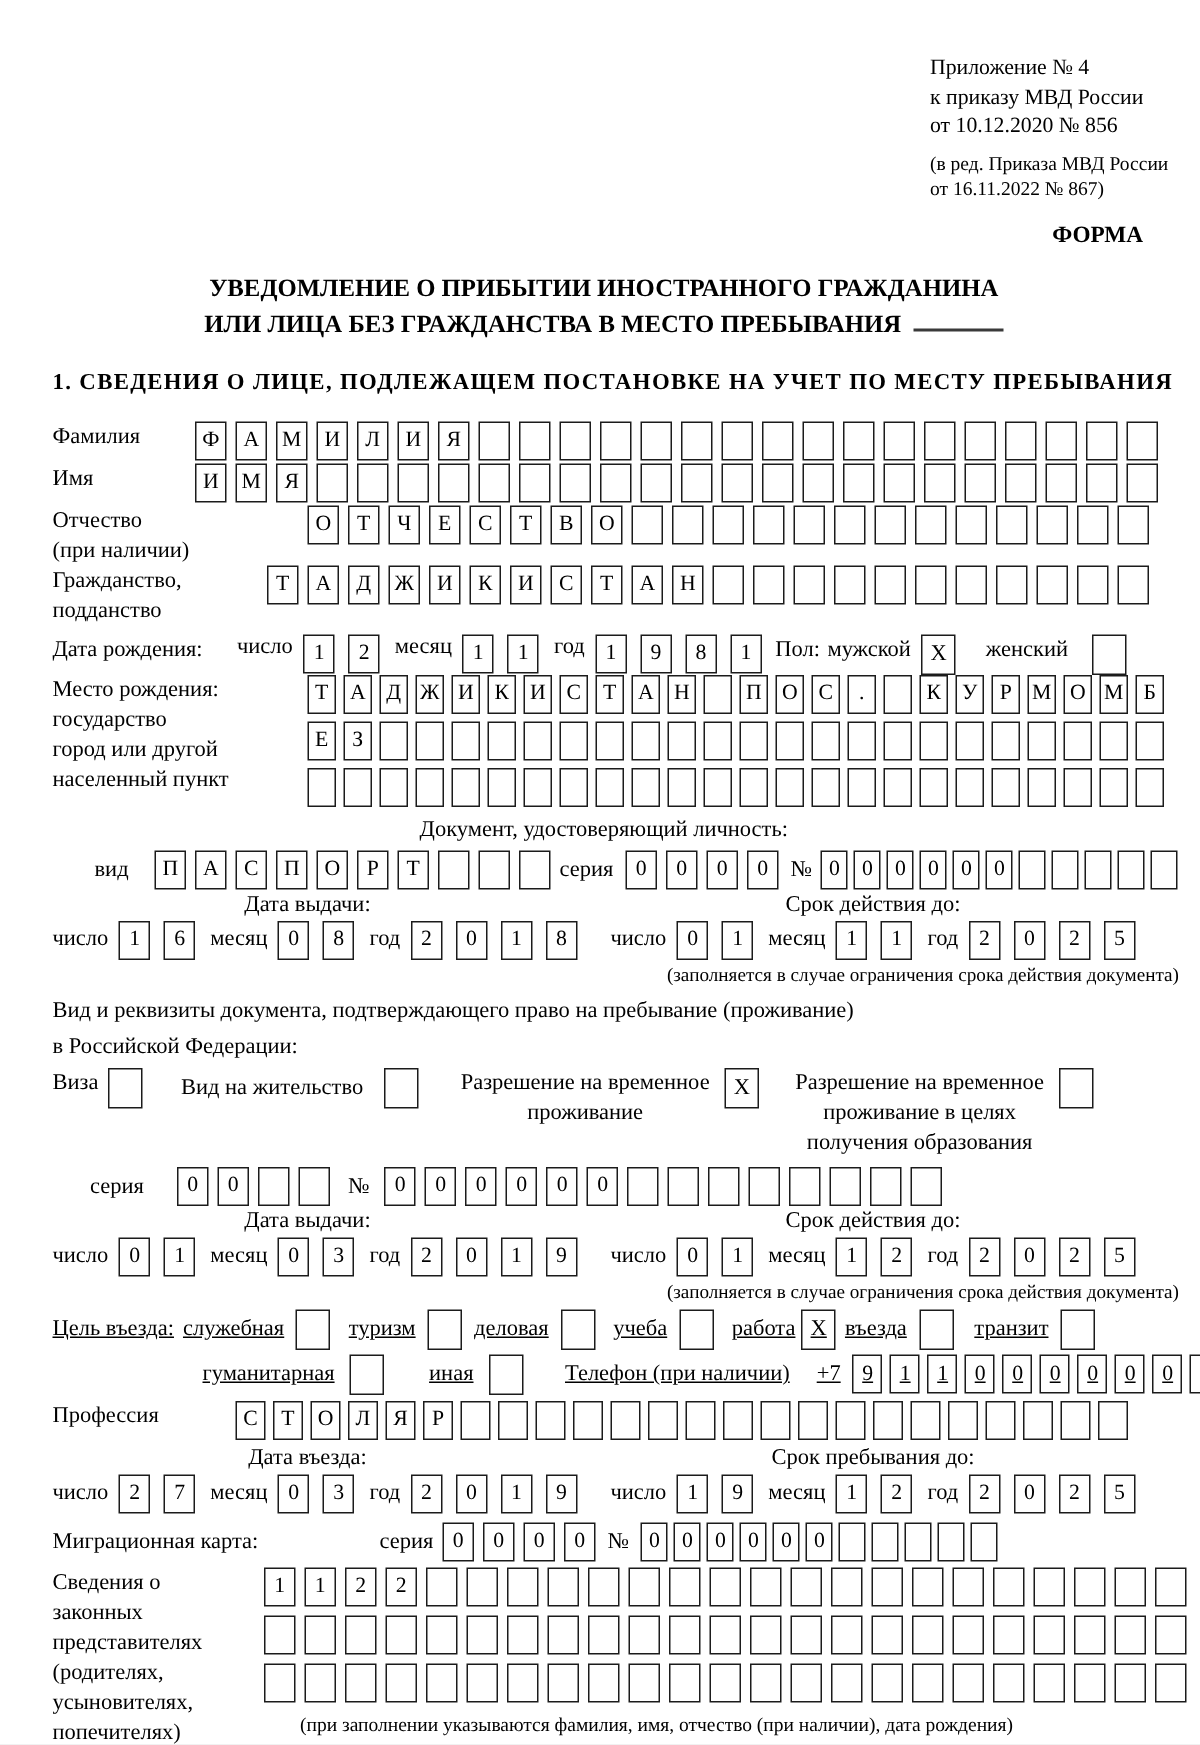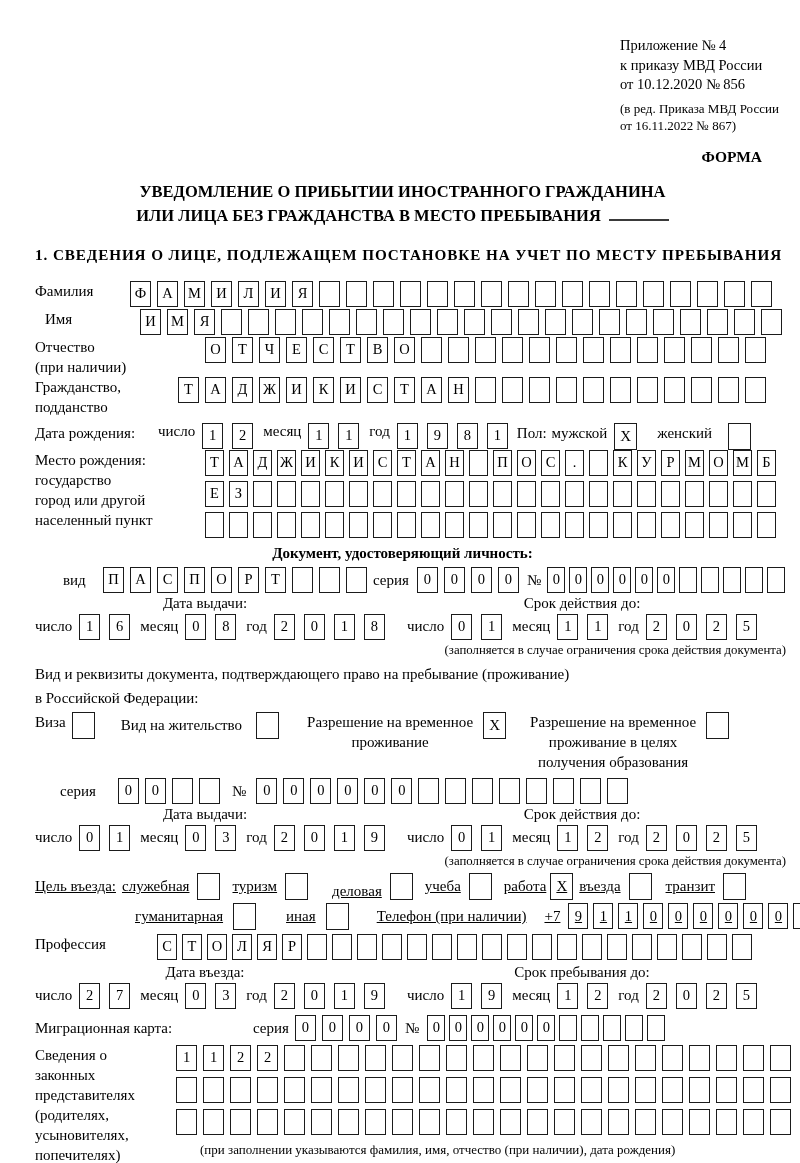--- a/index.html
+++ b/index.html
@@ -24,21 +24,21 @@
         display:flex;align-items:center;justify-content:center;font-size:14.5px;background:#fff;}
   .cells-place{gap:5px;} .cells-place .cell{width:19px;}
   .cells-num{gap:4px;}   .cells-num .cell{width:18px;}
   .cells-phone{gap:5px;} .cells-phone .cell{width:20px;}
   .cells-prof{gap:5px;}  .cells-prof .cell{width:20px;}
   .cells-date{gap:9px;}
   
   .checkbox{box-sizing:border-box;flex:none;width:23px;height:27px;border:1.7px solid #1b1b1b;
             display:flex;align-items:center;justify-content:center;font-size:15px;}
   
-  .doch{text-align:center;font-weight:bold;font-size:15px;line-height:20px;width:735px;margin-top:5px;}
+  .doch{text-align:center;font-weight:normal;font-size:15px;line-height:20px;width:735px;margin-top:5px;}
   
   .dblock{display:flex;}
   .dcol{width:372px;flex:none;}
   .dcol2{flex:1;}
   .dhead{font-size:15px;line-height:17px;text-align:center;width:340px;}
   .dhead2{font-size:15px;line-height:17px;text-align:center;width:350px;}
   .dgroup{display:flex;align-items:center;margin-top:2px;}
   .dlbl{font-size:15px;margin-right:7px;flex:none;}
   .dgroup .cellrow{margin-right:10px;}
   .note{font-size:12.8px;line-height:16px;text-align:right;padding-right:6px;margin:2px 0 4px;}
@@ -98,21 +98,21 @@
         <span class="cell"></span>
         <span class="cell"></span>
         <span class="cell"></span>
         <span class="cell"></span>
         <span class="cell"></span>
         <span class="cell"></span>
         <span class="cell"></span>
       </div>
   </div>
 
-  <div class="frow" style="margin-bottom:2px;justify-content:center;">
+  <div class="frow" style="margin-bottom:2px;">
     <span class="lbl w95">Имя</span>
     <div class="cellrow">
         <span class="cell">И</span>
         <span class="cell">М</span>
         <span class="cell">Я</span>
         <span class="cell"></span>
         <span class="cell"></span>
         <span class="cell"></span>
         <span class="cell"></span>
         <span class="cell"></span>
@@ -505,21 +505,21 @@
   <div class="prow">
     <span class="lbl">Цель въезда:</span>
     <div class="pitem" style="margin-left:6px;">
       <span>служебная</span>
       <span class="checkbox"></span>
     </div>
     <div class="pitem" style="margin-left:12px;">
       <span>туризм</span>
       <span class="checkbox"></span>
     </div>
-    <div class="pitem" style="margin-left:24px;align-items:flex-end;">
+    <div class="pitem" style="margin-left:8px;">
       <span>деловая</span>
       <span class="checkbox"></span>
     </div>
     <div class="pitem" style="margin-left:12px;">
       <span>учеба</span>
       <span class="checkbox"></span>
     </div>
     <div class="pitem" style="margin-left:12px;">
       <span>работа</span>
       <span class="checkbox" style="margin-left:4px;">X</span>

